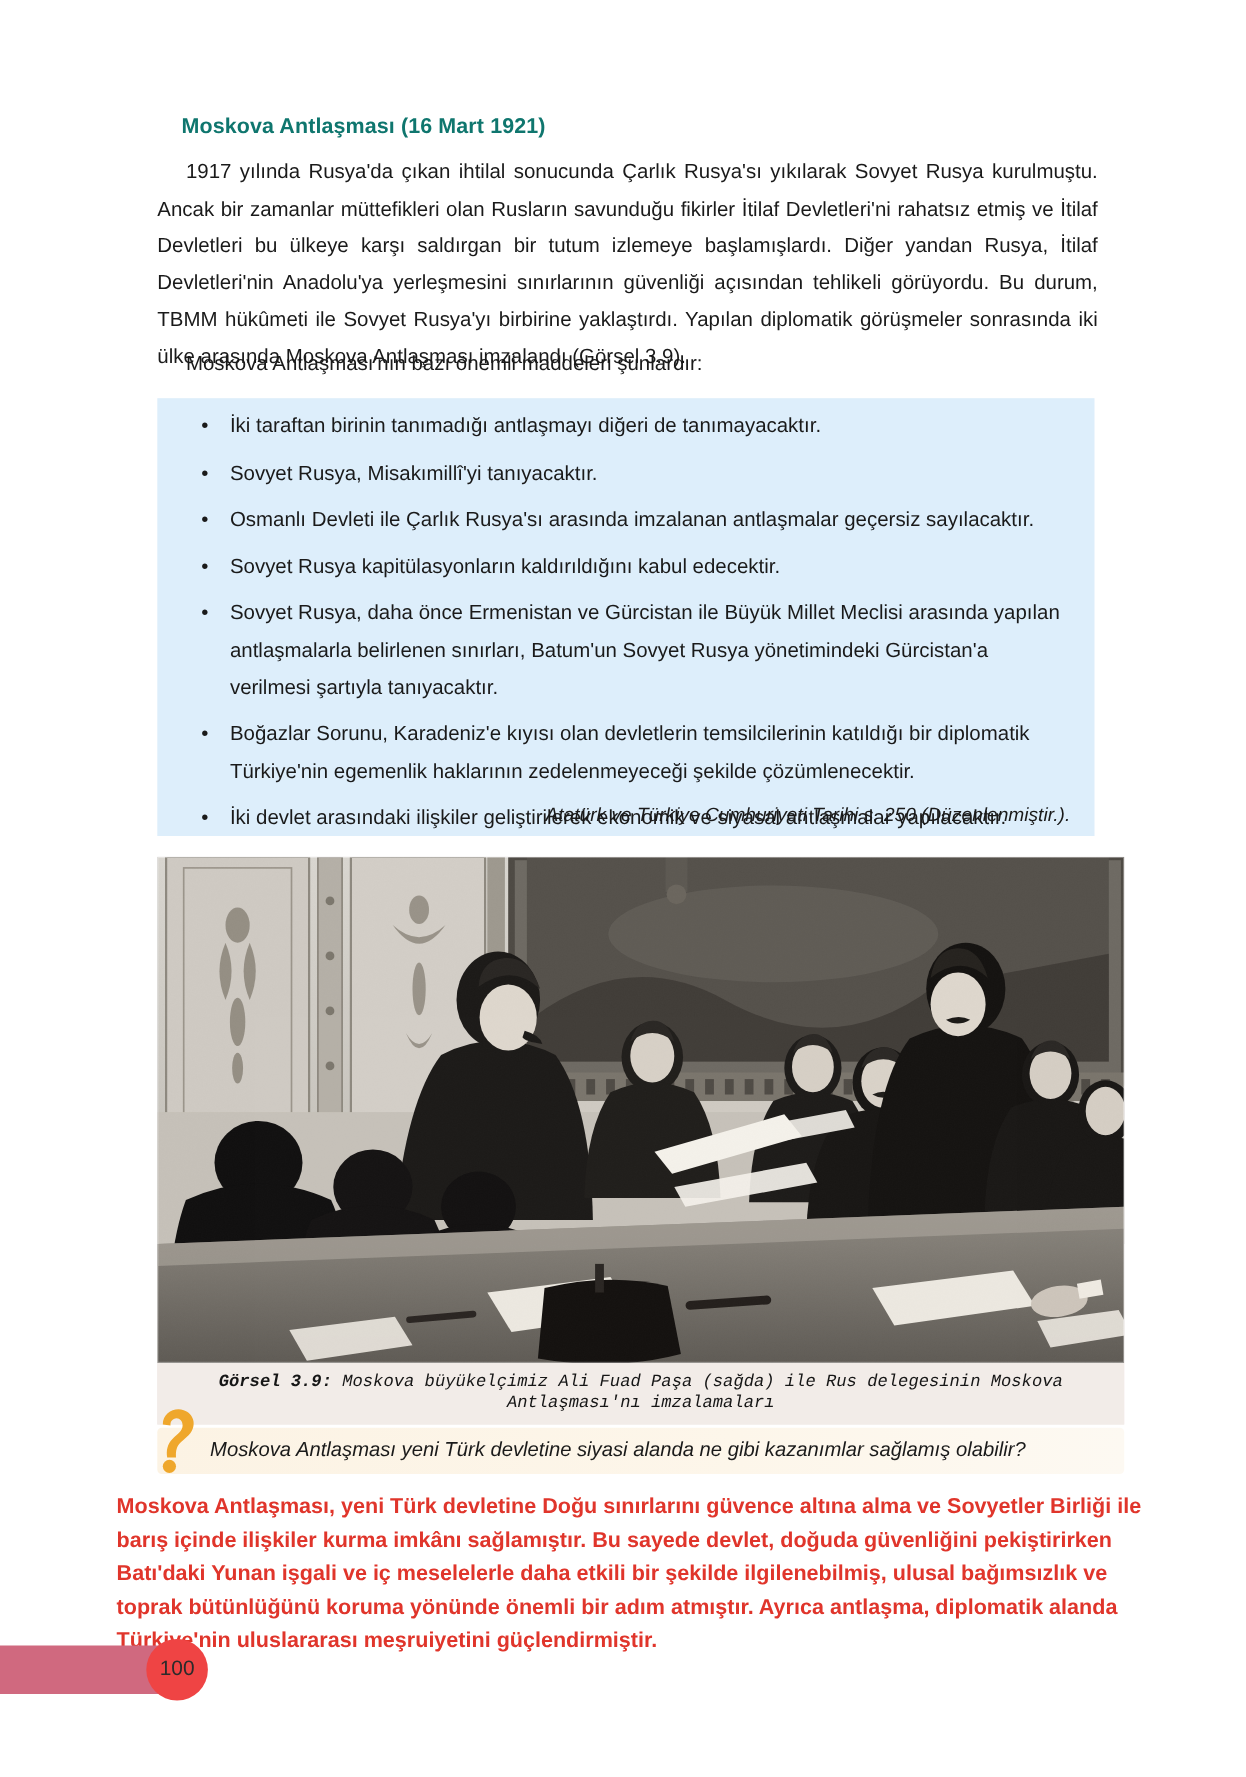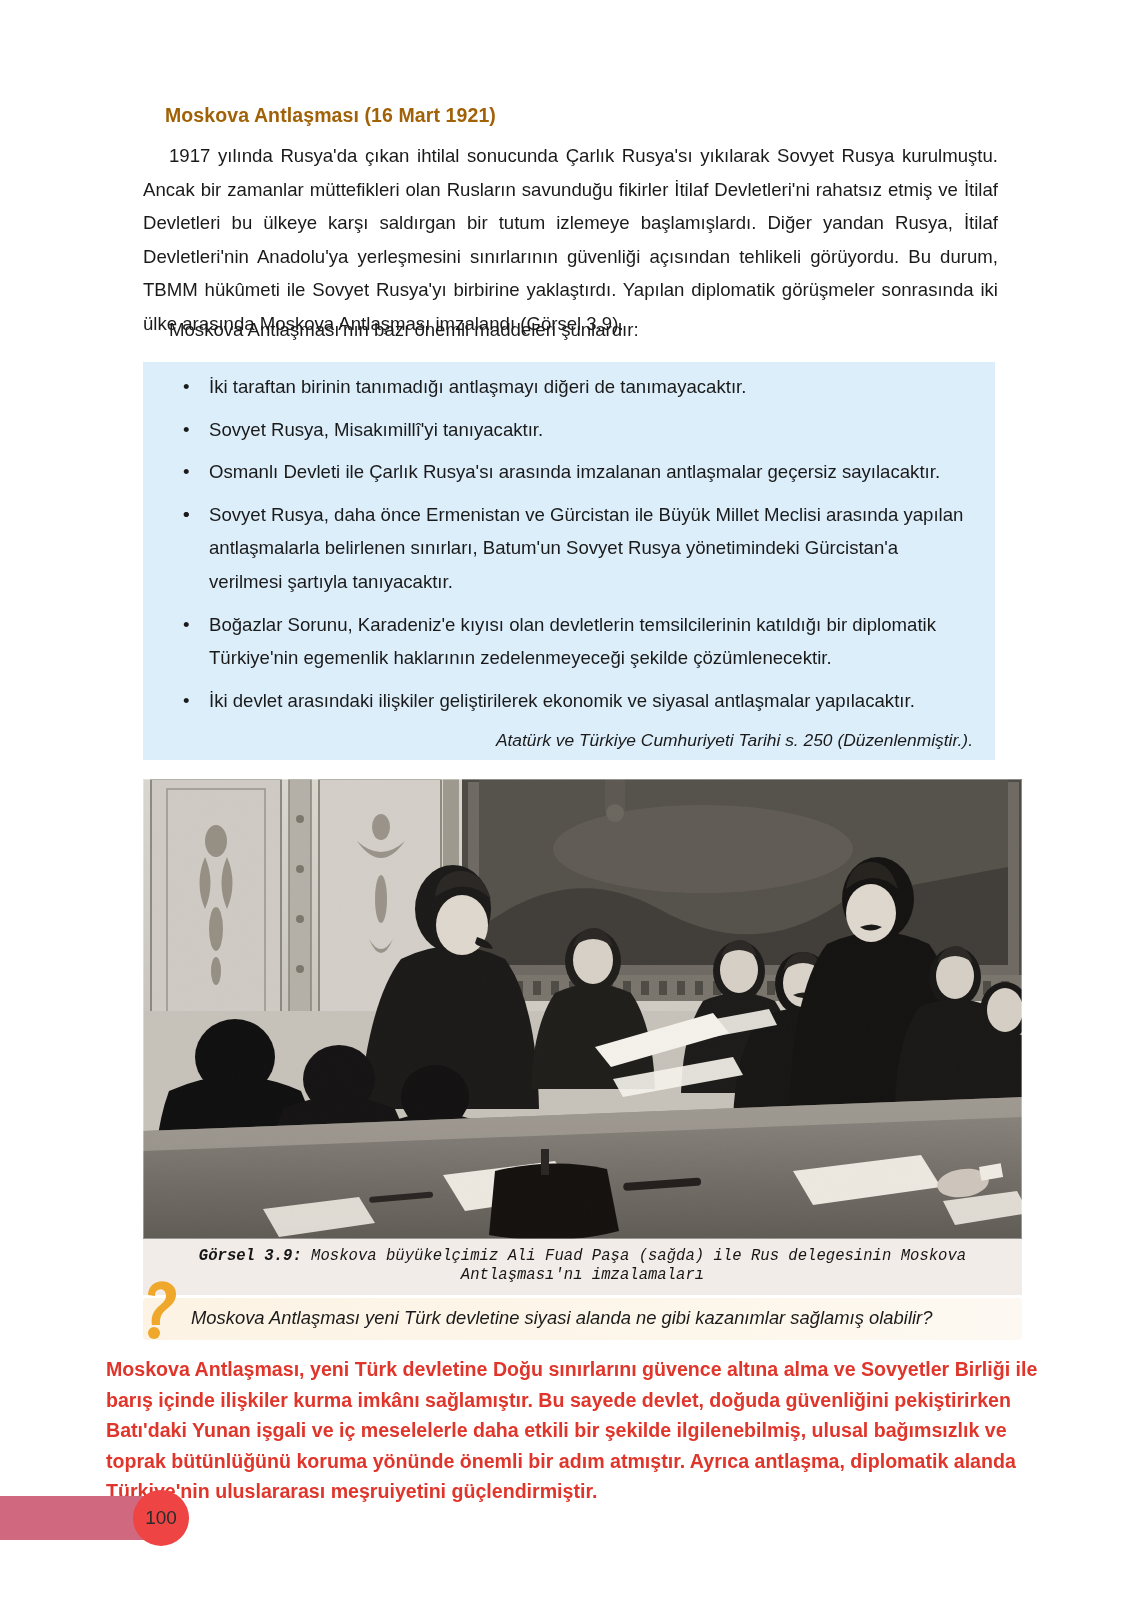--- a/index.html
+++ b/index.html
@@ -21,21 +21,21 @@
     background: #ffffff;
   }
 
   
   .section-heading {
     position: absolute;
     left: 165px;
     top: 104px;
     font-size: 19.5px;
     font-weight: bold;
-    color: #a16207;
+    color: #0f766e;
     letter-spacing: 0.1px;
   }
 
   
   .body-text {
     position: absolute;
     left: 143px;
     width: 855px;
     font-size: 18.6px;
     line-height: 33.6px;
@@ -201,21 +201,21 @@
 
   <div class="body-text para-1"><span class="indent"></span><span>1917 yılında Rusya'da çıkan ihtilal sonucunda Çarlık Rusya'sı yıkılarak Sovyet Rusya kurulmuştu. Ancak bir zamanlar müttefikleri olan Rusların savunduğu fikirler İtilaf Devletleri'ni rahatsız etmiş ve İtilaf Devletleri bu ülkeye karşı saldırgan bir tutum izlemeye başlamışlardı. Diğer yandan Rusya, İtilaf Devletleri'nin Anadolu'ya yerleşmesini sınırlarının güvenliği açısından tehlikeli görüyordu. Bu durum, TBMM hükûmeti ile Sovyet Rusya'yı birbirine yaklaştırdı. Yapılan diplomatik görüşmeler sonrasında iki ülke arasında Moskova Antlaşması imzalandı (Görsel 3.9).</span></div>
 
   <div class="body-text para-2"><span class="indent"></span><span>Moskova Antlaşması'nın bazı önemli maddeleri şunlardır:</span></div>
 
   <div class="blue-box">
     <ul class="bullet-list">
       <li class="bullet-item"><span class="dot">•</span><span>İki taraftan birinin tanımadığı antlaşmayı diğeri de tanımayacaktır.</span></li>
       <li class="bullet-item"><span class="dot">•</span><span>Sovyet Rusya, Misakımillî'yi tanıyacaktır.</span></li>
       <li class="bullet-item"><span class="dot">•</span><span>Osmanlı Devleti ile Çarlık Rusya'sı arasında imzalanan antlaşmalar geçersiz sayılacaktır.</span></li>
-      <li class="bullet-item"><span class="dot">•</span></li>
+      <li class="bullet-item"><span class="dot">•</span><span>Sovyet Rusya kapitülasyonların kaldırıldığını kabul edecektir.</span></li>
       <li class="bullet-item"><span class="dot">•</span><span>Sovyet Rusya, daha önce Ermenistan ve Gürcistan ile Büyük Millet Meclisi arasında yapılan antlaşmalarla belirlenen sınırları, Batum'un Sovyet Rusya yönetimindeki Gürcistan'a verilmesi şartıyla tanıyacaktır.</span></li>
       <li class="bullet-item"><span class="dot">•</span><span>Boğazlar Sorunu, Karadeniz'e kıyısı olan devletlerin temsilcilerinin katıldığı bir diplomatik Türkiye'nin egemenlik haklarının zedelenmeyeceği şekilde çözümlenecektir.</span></li>
       <li class="bullet-item"><span class="dot">•</span><span>İki devlet arasındaki ilişkiler geliştirilerek ekonomik ve siyasal antlaşmalar yapılacaktır.</span></li>
     </ul>
     <div class="source-line">Atatürk ve Türkiye Cumhuriyeti Tarihi s. 250 (Düzenlenmiştir.).</div>
   </div>
 
   <div class="figure-wrap">
     <div class="photo-frame">
       <svg width="879" height="460" viewBox="0 0 879 460" xmlns="http://www.w3.org/2000/svg" role="img">

